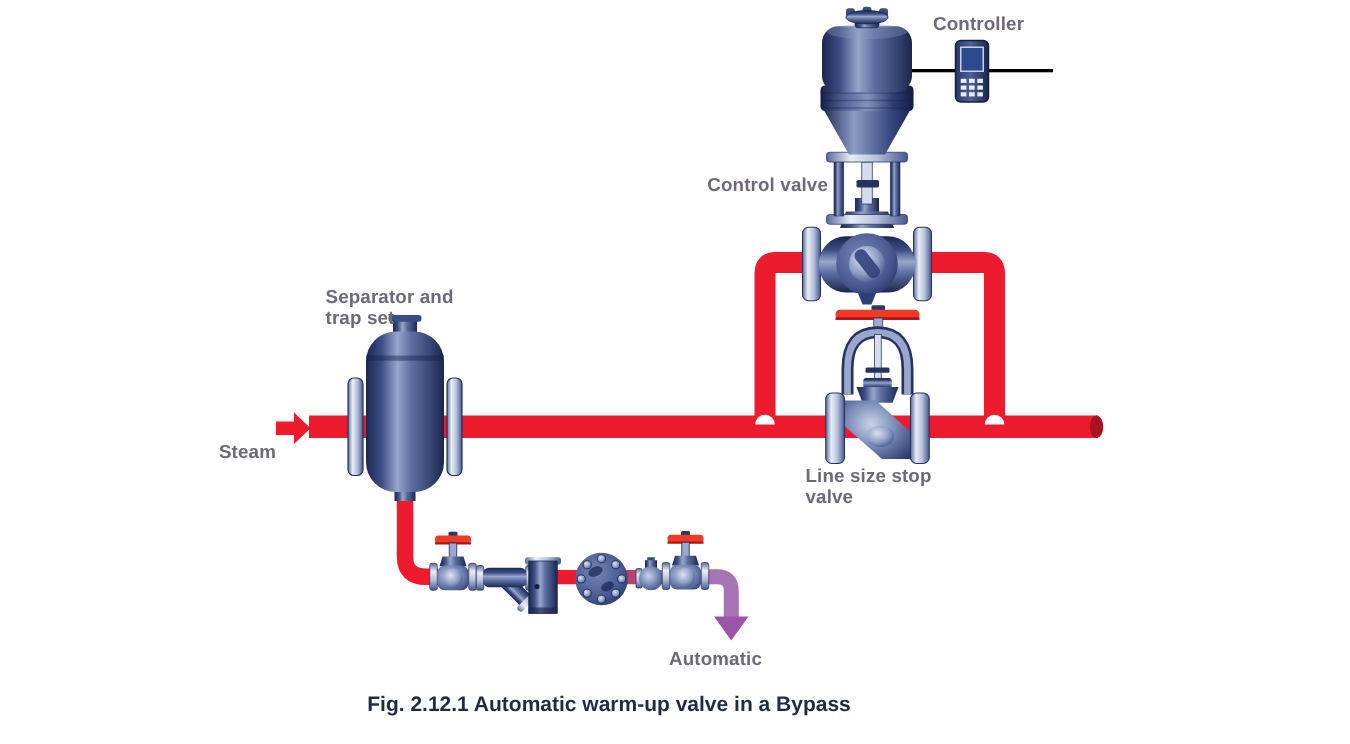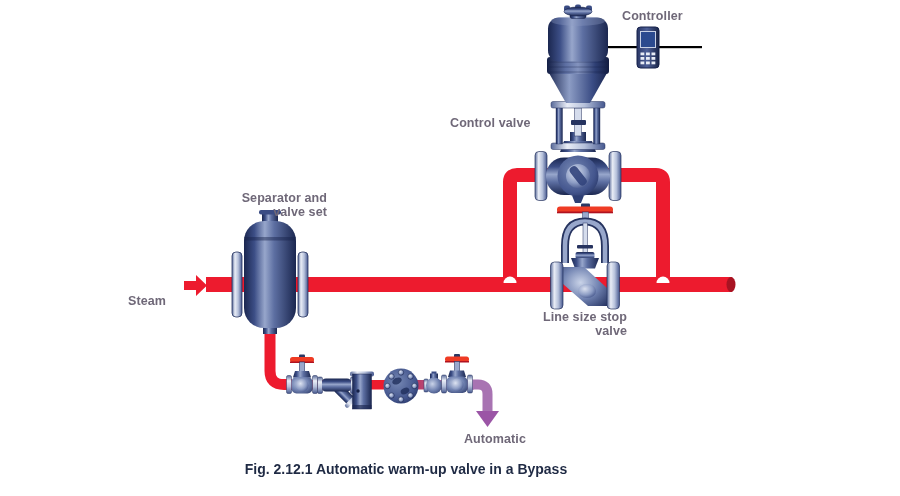--- a/index.html
+++ b/index.html
@@ -1,22 +1,22 @@
 <!DOCTYPE html>
 <html style="--steam_pipe: #ED1B2E; --condensate_pipe: #A873B2; --condensate_arrow: #9B55A6; --handwheel: #EF3B24; --equipment_dark: #1B2750; --equipment_light: #97A6CB; --signal_line: #000000; --label_text: #6F6878; --caption_text: #1F2A44; --background: #FFFFFF;"><head>
 <meta charset="utf-8">
 <style>
   html,body{margin:0;padding:0;background:#fff;}
   #stage{position:relative;width:900px;height:496px;background:var(--background,#fff);overflow:hidden;
          font-family:"Liberation Sans",sans-serif;}
   svg{position:absolute;left:0;top:0;}
   .lbl{position:absolute;font:600 12.5px/1.15 "Liberation Sans",sans-serif;color:var(--label_text,#6F6878);
        letter-spacing:.1px;white-space:nowrap;}
-  .lbl.center{text-align:right;white-space:normal;}
-  .lbl.right{}
+  .lbl.center{text-align:left;white-space:normal;}
+  .lbl.right{text-align:right;}
   #caption{position:absolute;left:0;top:461px;width:812px;text-align:center;
            font:bold 14px/1.2 "Liberation Sans",sans-serif;color:var(--caption_text,#1F2A44);}
 </style>
 </head>
 <body>
 
 <div id="stage">
 
 <svg width="900" height="496" viewBox="0 0 900 496">
   <defs>
@@ -246,20 +246,20 @@
     <rect x="640.5" y="61.5" width="3.8" height="2.8" fill="#E8ECF5"></rect>
         <rect x="646" y="61.5" width="3.8" height="2.8" fill="#E8ECF5"></rect>
         <rect x="651.5" y="61.5" width="3.8" height="2.8" fill="#E8ECF5"></rect>
   </g>
 </svg>
 
 <div class="lbl" style="left:622px;top:9px;">Controller</div>
 <div class="lbl right" style="left:450px;top:116px;width:102px;">Control valve</div>
 <div class="lbl center" style="left:217px;top:191px;width:110px;">
   <span>Separator and</span><br>
-  <span>valve set</span>
+  <span>trap set</span>
 </div>
 <div class="lbl right" style="left:128px;top:294px;width:56px;">Steam</div>
-<div class="lbl center" style="left:511px;top:310px;width:116px;">Line size stop valve</div>
+<div class="lbl center" style="left:537px;top:310px;width:116px;">Line size stop valve</div>
 <div class="lbl center" style="left:446px;top:432px;width:80px;">Automatic</div>
 <div id="caption">Fig. 2.12.1 Automatic warm-up valve in a Bypass</div>
 
 </div>
 
 </body></html>

